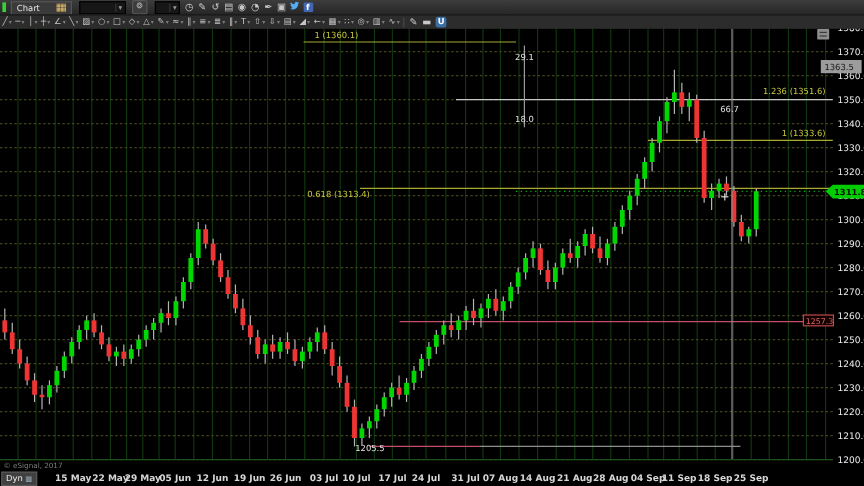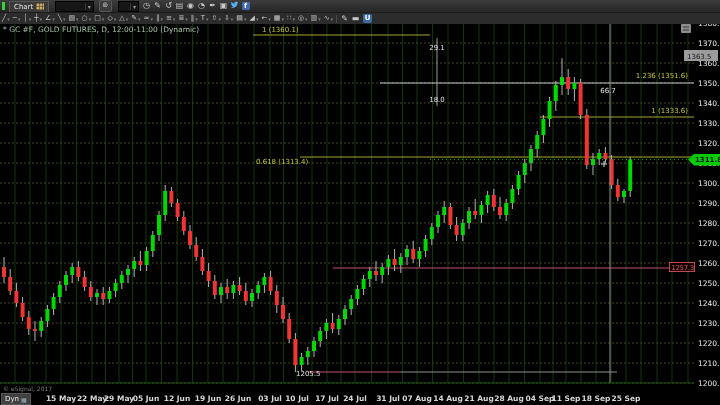--- a/index.html
+++ b/index.html
@@ -2,21 +2,21 @@
 <html><head>
 <meta charset="utf-8">
 <style>
   html,body{margin:0;padding:0;background:#000;}
   .stage{position:relative;width:720px;height:405px;background:#000;overflow:hidden;
          font-family:"DejaVu Sans",sans-serif;-webkit-font-smoothing:none;}
   
   .tb1{position:absolute;left:0;top:0;width:720px;height:12px;z-index:5;
        background:linear-gradient(#3d3d3d,#262626);display:flex;align-items:center;gap:2px;}
   .led{width:3px;height:8px;background:#35d435;margin-left:2px;}
-  .tab{display:flex;align-items:center;gap:3px;background:#3a3a3a;border:1px solid #555;
+  .tab{display:flex;align-items:center;gap:14px;background:#3a3a3a;border:1px solid #555;
        border-bottom:none;height:10px;padding:0 4px;margin-left:2px;}
   .tab-label{font-size:7px;color:#e6e6e6;}
   .mini-chart-ico{width:8px;height:7px;background:#c9a96b;
        background-image:linear-gradient(#00000055 1px,transparent 1px),linear-gradient(90deg,#00000055 1px,transparent 1px);
        background-size:3px 3px;}
   .combo{display:flex;align-items:center;background:#161616;border:1px solid #000;
          height:9px;padding:0 2px;margin-left:4px;}
   .combo .val{font-size:7px;color:#f0f0f0;padding-right:4px;margin-top:25px;}
   .combo .arr{font-size:6px;color:#9a9a9a;border-left:1px solid #333;padding-left:2px;}
   .sq-btn{width:11px;height:10px;margin-left:3px;background:#3c3c3c;border:1px solid #585858;
@@ -557,19 +557,18 @@
         </span>
       </div>
     <span class="tsep"></span>
     <div id="right-tools" style="display:flex;align-items:center;">
         <span class="ico-btn">✎</span>
         <span class="ico-btn">▬</span>
       </div>
     <span class="ubtn">U</span>
   </div>
 
-  <div class="chart-title">* GC #F, GOLD FUTURES, D, 12:00-11:00 (Dynamic)</div>
   <div class="copyright">© eSignal, 2017</div>
   <div class="dyn-tab">
     <span class="t">Dyn</span>
     <span class="i">▦</span>
   </div>
 </div>
 
 </body></html>

